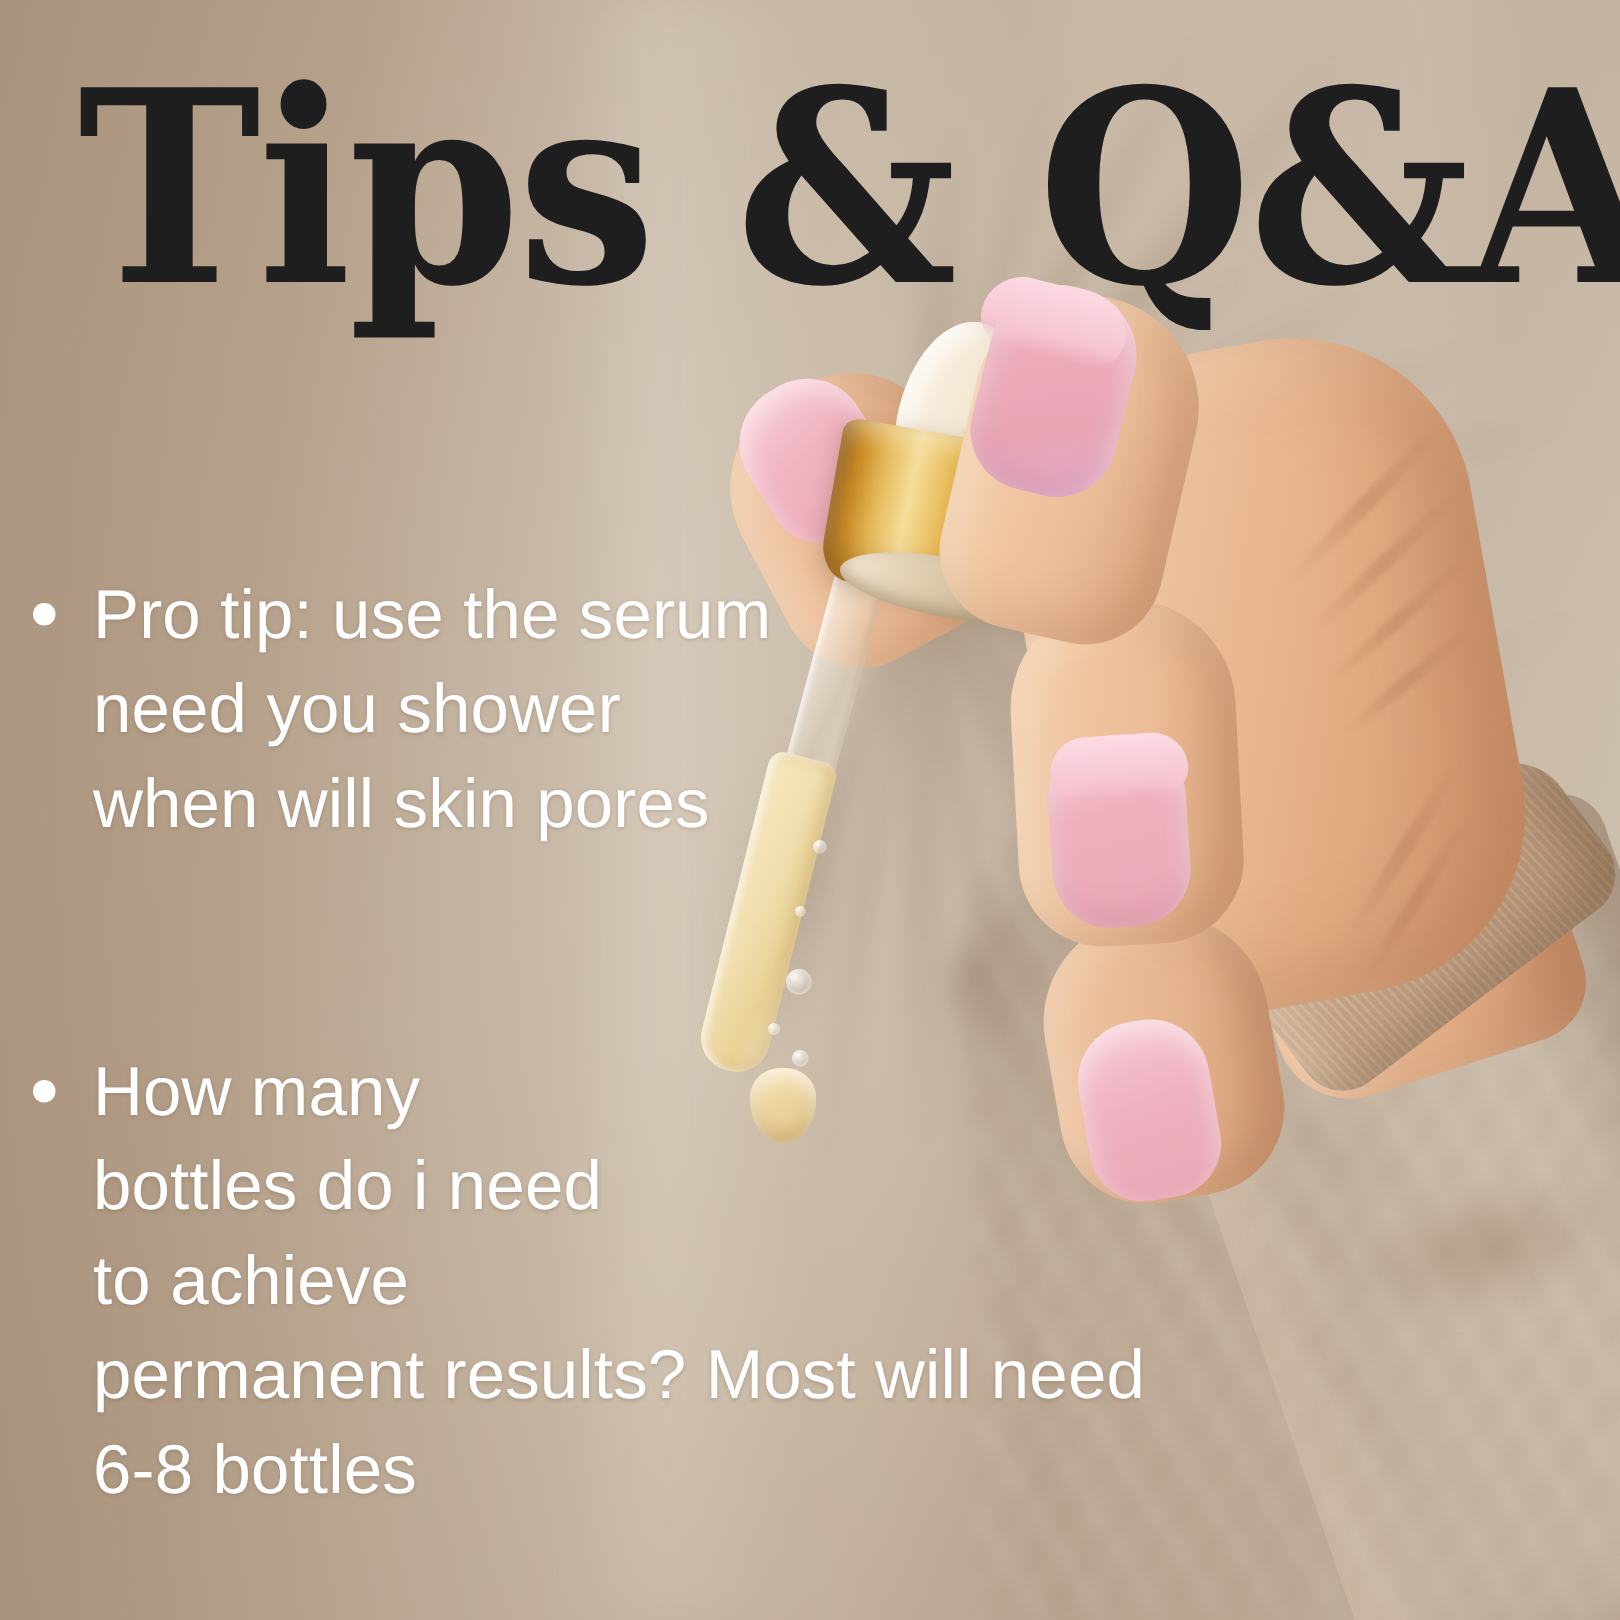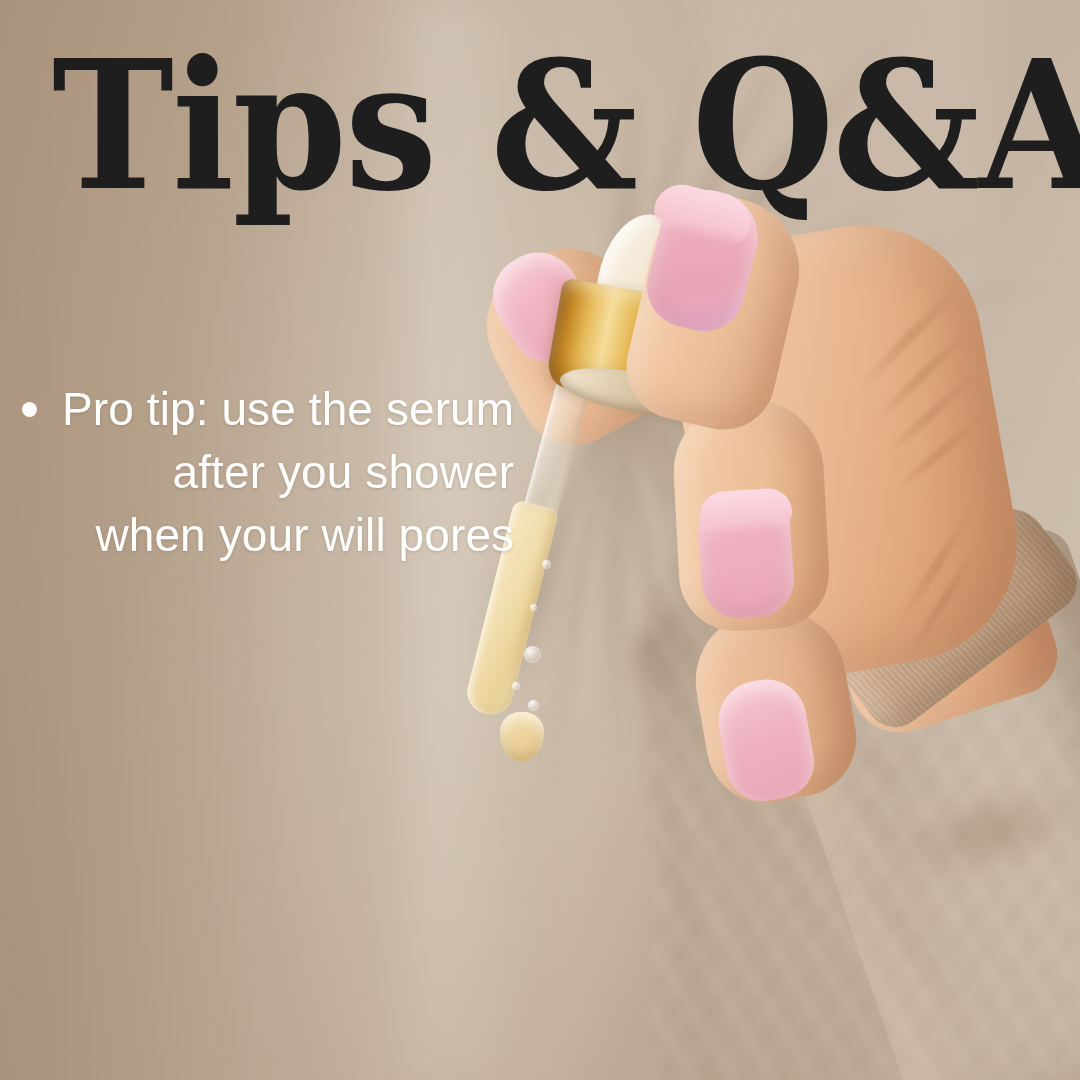--- a/index.html
+++ b/index.html
@@ -317,21 +317,21 @@
   .dropper-shadow{
     position:absolute; left:466px; top:430px;
     width:120px; height:330px;
     transform:rotate(14deg);
     background:radial-gradient(50% 50% at 50% 50%, rgba(120,98,76,.26), rgba(120,98,76,0) 72%);
     filter:blur(12px);
   }
 
   
   .copy{ position:absolute; left:0; top:0; width:100%; height:100%; z-index:5; }
-  .bullet-block{ position:absolute; left:22px;text-align:right; }
+  .bullet-block{ position:absolute; left:22px; }
   .bullet-block.b1{ top:378px; }
   .bullet-block.b2{ top:696px; }
   .bullet-dot{
     position:absolute; left:0; top:24px;
     width:15px; height:15px; border-radius:50%;
     background:#fff;
   }
   .bullet-lines{ margin-left:40px; }
   .bline{
     color:#ffffff;
@@ -445,20 +445,30 @@
     <div class="nail-index"></div>
     <div class="nail-index-tip"></div>
   </div>
 
   <div class="copy">
 
     <div class="bullet-block b1">
       <div class="bullet-dot"></div>
       <div class="bullet-lines">
         <div class="bline">Pro tip: use the serum</div>
-        <div class="bline">after you shower</div>
-        <div class="bline">when your will pores</div>
+        <div class="bline">need you shower</div>
+        <div class="bline">when will skin pores</div>
       </div>
     </div>
 
+    <div class="bullet-block b2">
+      <div class="bullet-dot"></div>
+      <div class="bullet-lines">
+        <div class="bline">How many</div>
+        <div class="bline">bottles do i need</div>
+        <div class="bline">to achieve</div>
+        <div class="bline">permanent results? Most will need</div>
+        <div class="bline">6-8 bottles</div>
+      </div>
+    </div>
 
   </div>
 </div>
 
 </body></html>

